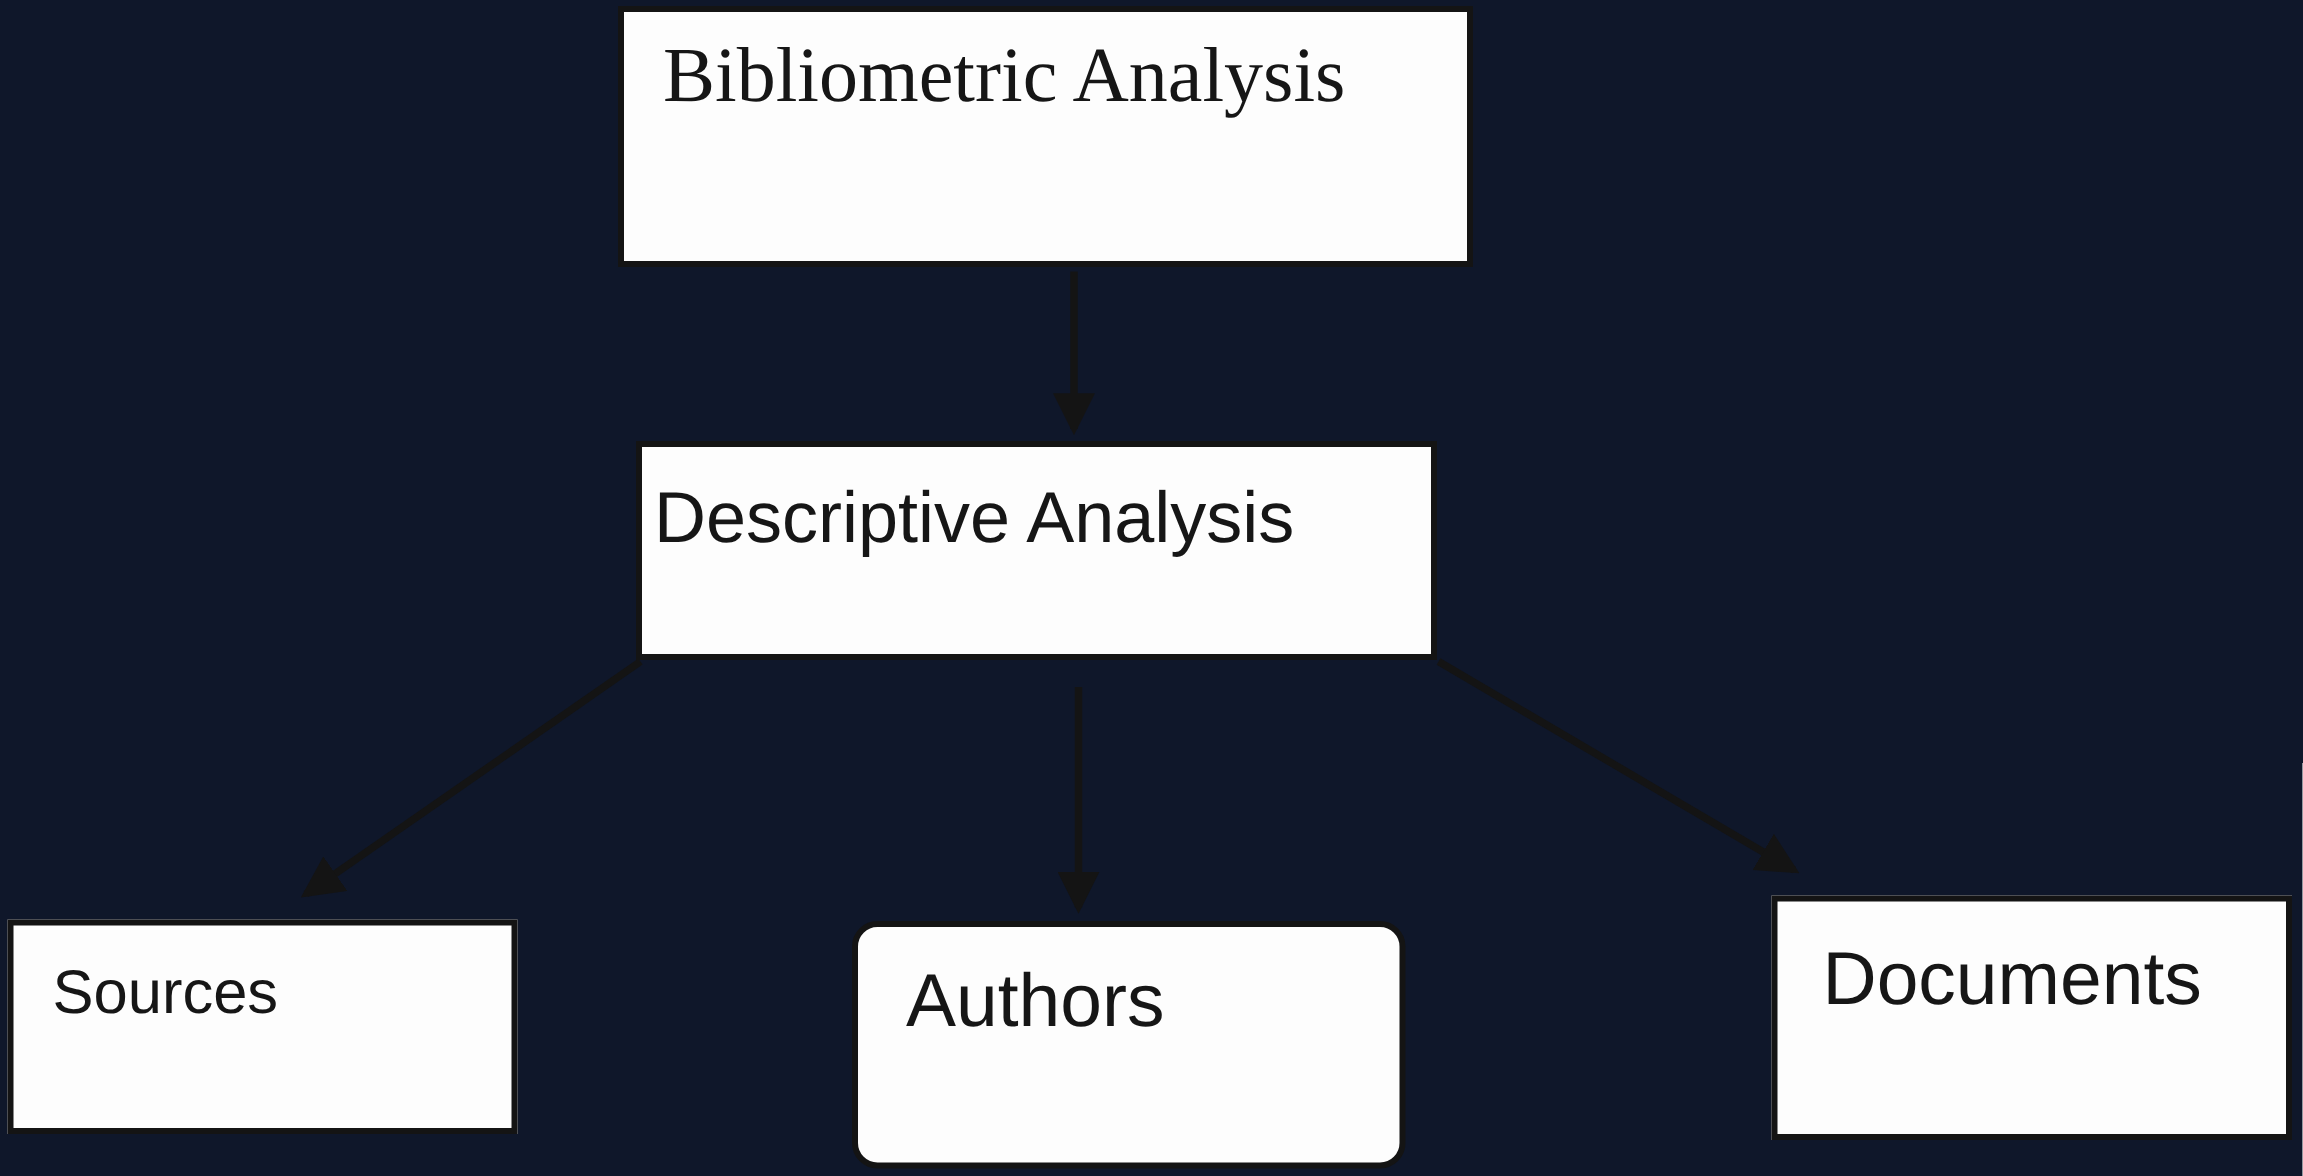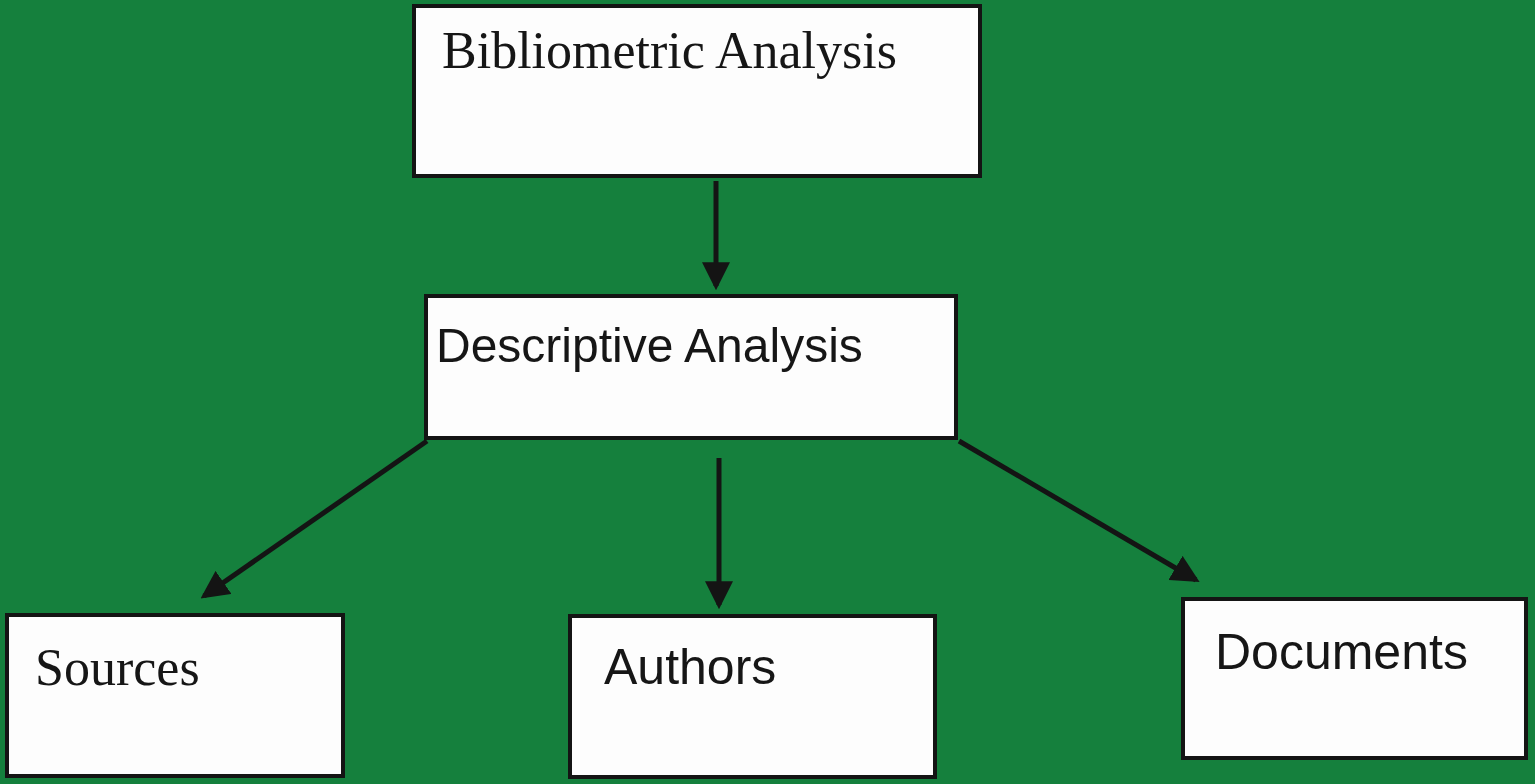--- a/index.html
+++ b/index.html
@@ -4,21 +4,21 @@
 <style>
   html, body {
     margin: 0;
     padding: 0;
     background: #fdfdfd;
   }
   .canvas {
     position: relative;
     width: 1535px;
     height: 784px;
-    background: #15803d;
+    background: #0f172a;
     overflow: hidden;
   }
   .arrows {
     position: absolute;
     inset: 0;
     width: 1535px;
     height: 784px;
     pointer-events: none;
   }
   .node {
@@ -39,31 +39,32 @@
   }
   .node-descriptive {
     left: 424px; top: 294px;
     width: 534px; height: 146px;
     font-family: "Liberation Sans", "DejaVu Sans", sans-serif;
     font-size: 48px;
     padding: 22px 0 0 8px;
   }
   .node-sources {
     left: 5px; top: 613px;
-    width: 340px; height: 165px;
-    font-family: Liberation Serif, serif;
-    font-size: 52px;
+    width: 340px; height: 143px;
+    font-family: Liberation Sans, sans-serif;
+    font-size: 41px;
     padding: 22px 0 0 26px;
   }
   .node-authors {
     left: 568px; top: 614px;
     width: 369px; height: 165px;
     font-family: "Liberation Sans", "DejaVu Sans", sans-serif;
     font-size: 50px;
     padding: 22px 0 0 32px;
+    border-radius: 17px;
   }
   .node-documents {
     left: 1181px; top: 597px;
     width: 347px; height: 163px;
     font-family: "Liberation Sans", "DejaVu Sans", sans-serif;
     font-size: 50px;
     padding: 24px 0 0 30px;
   }
 </style>
 </head>

